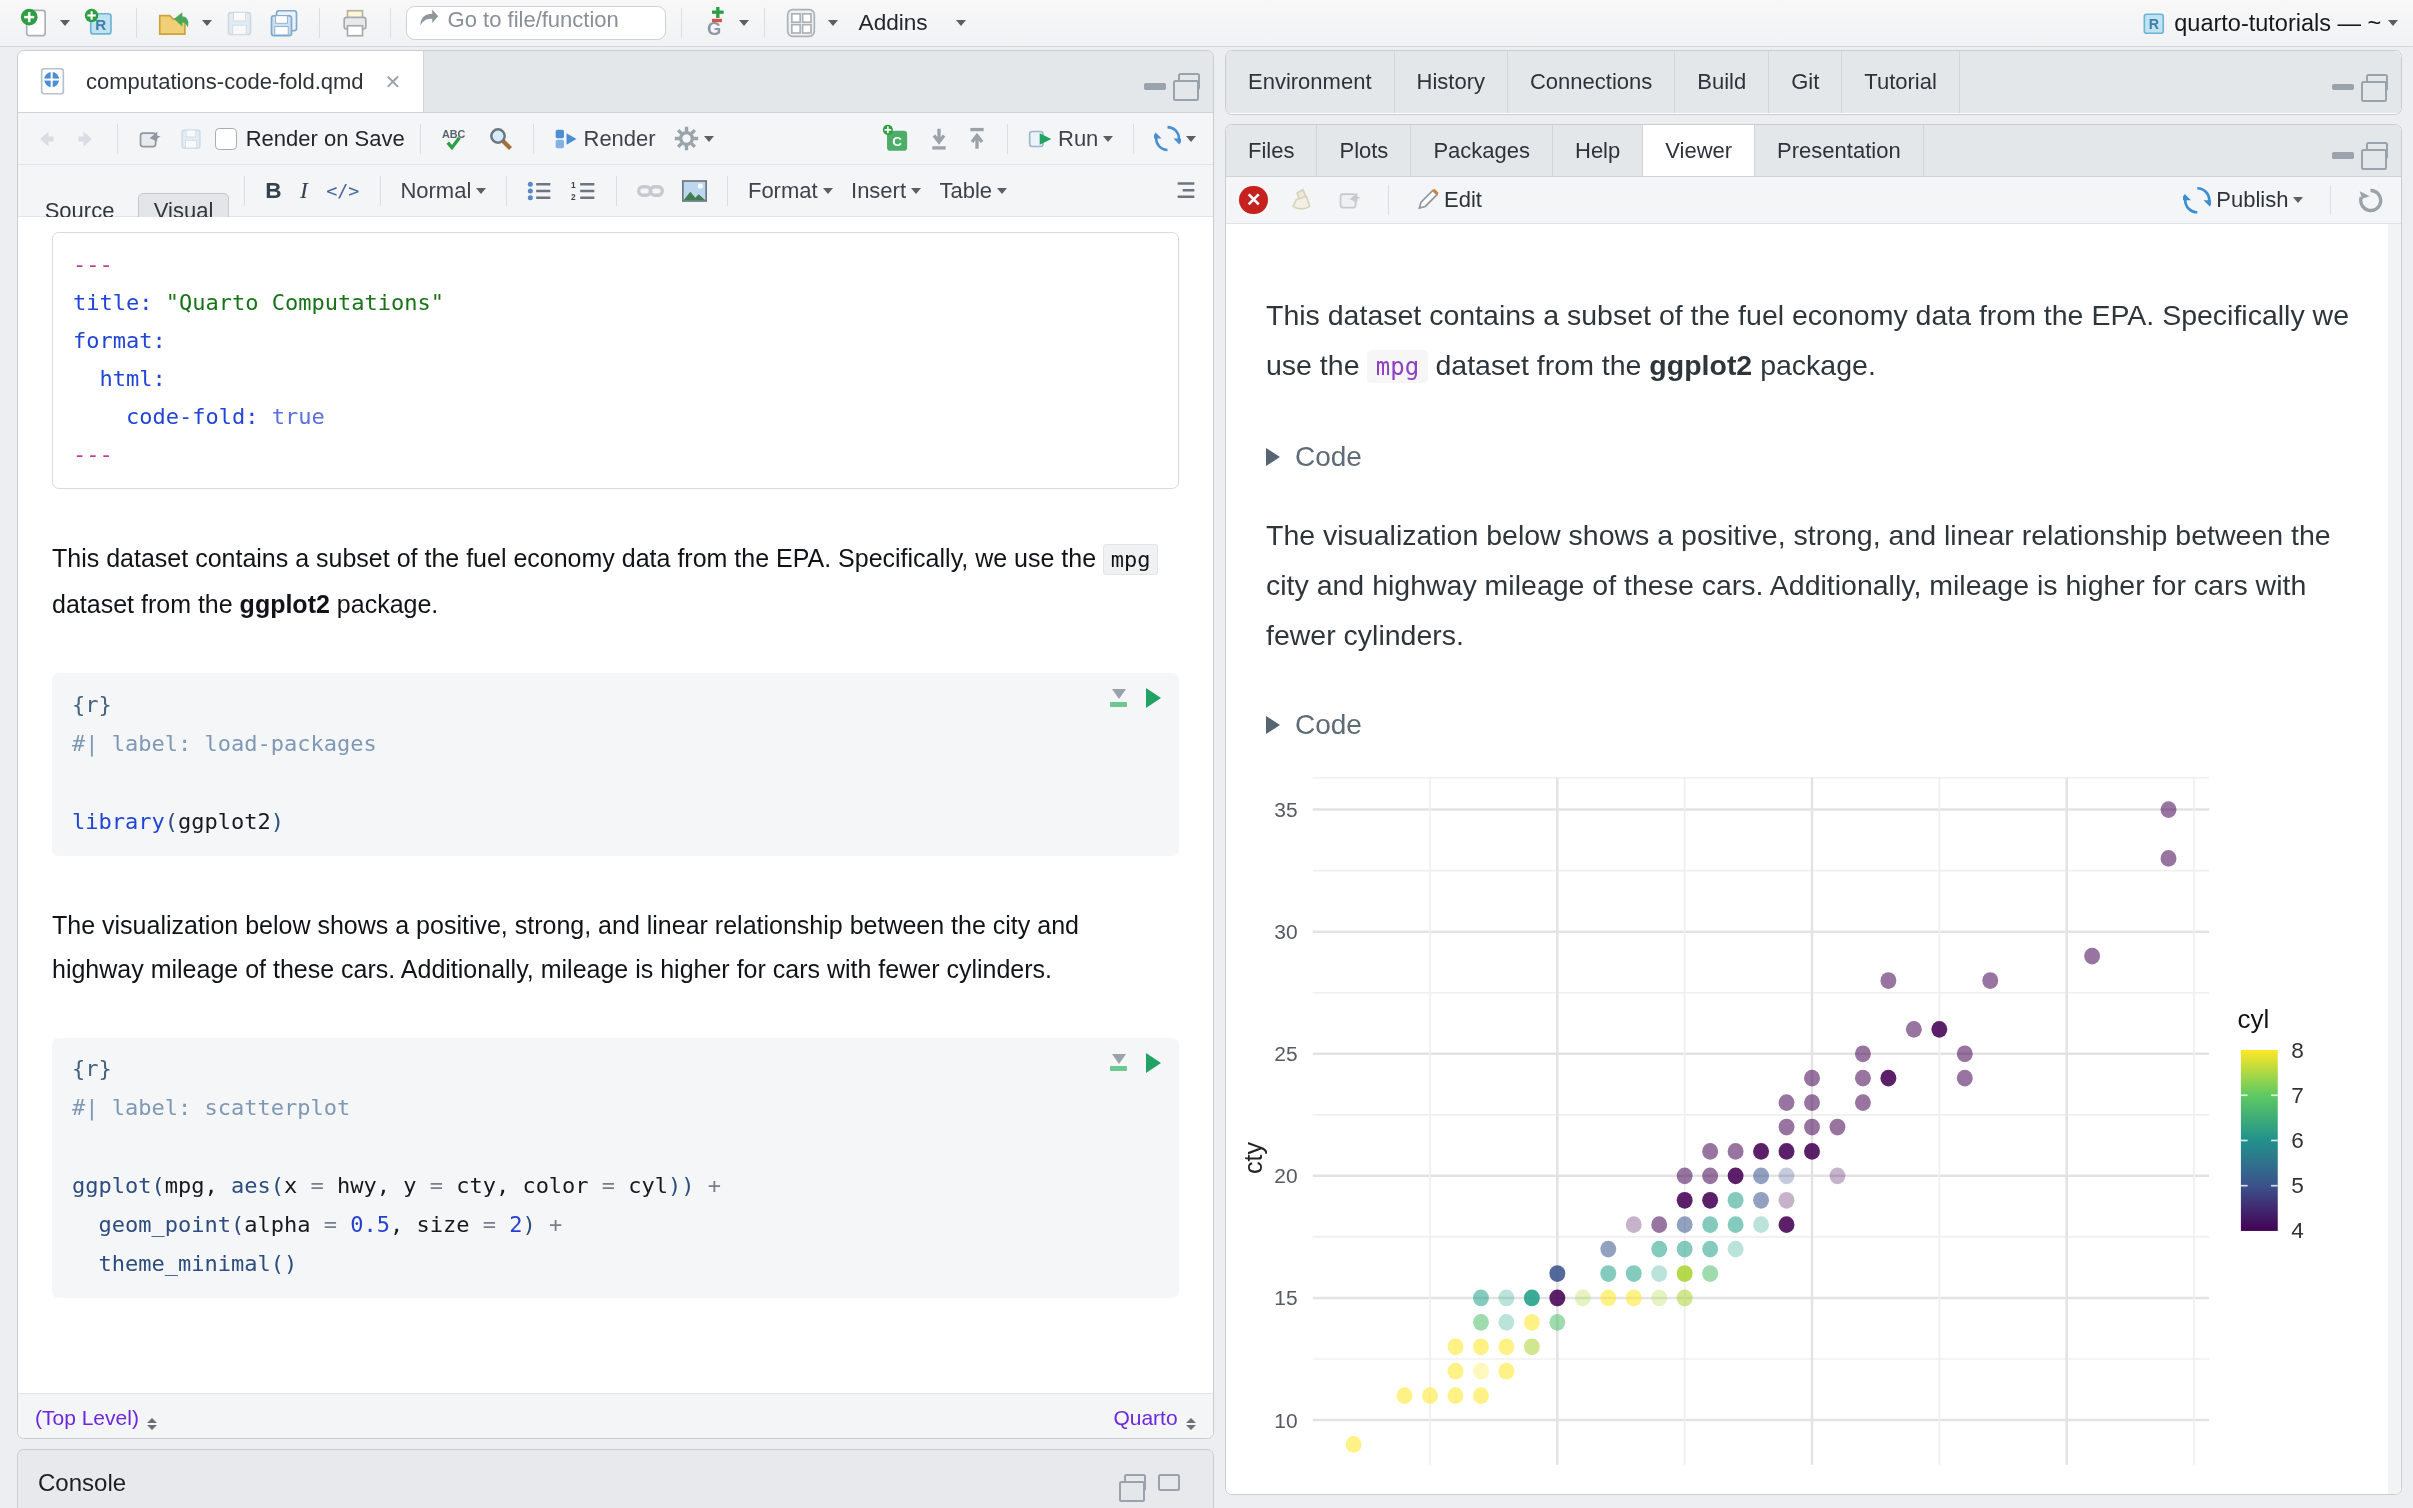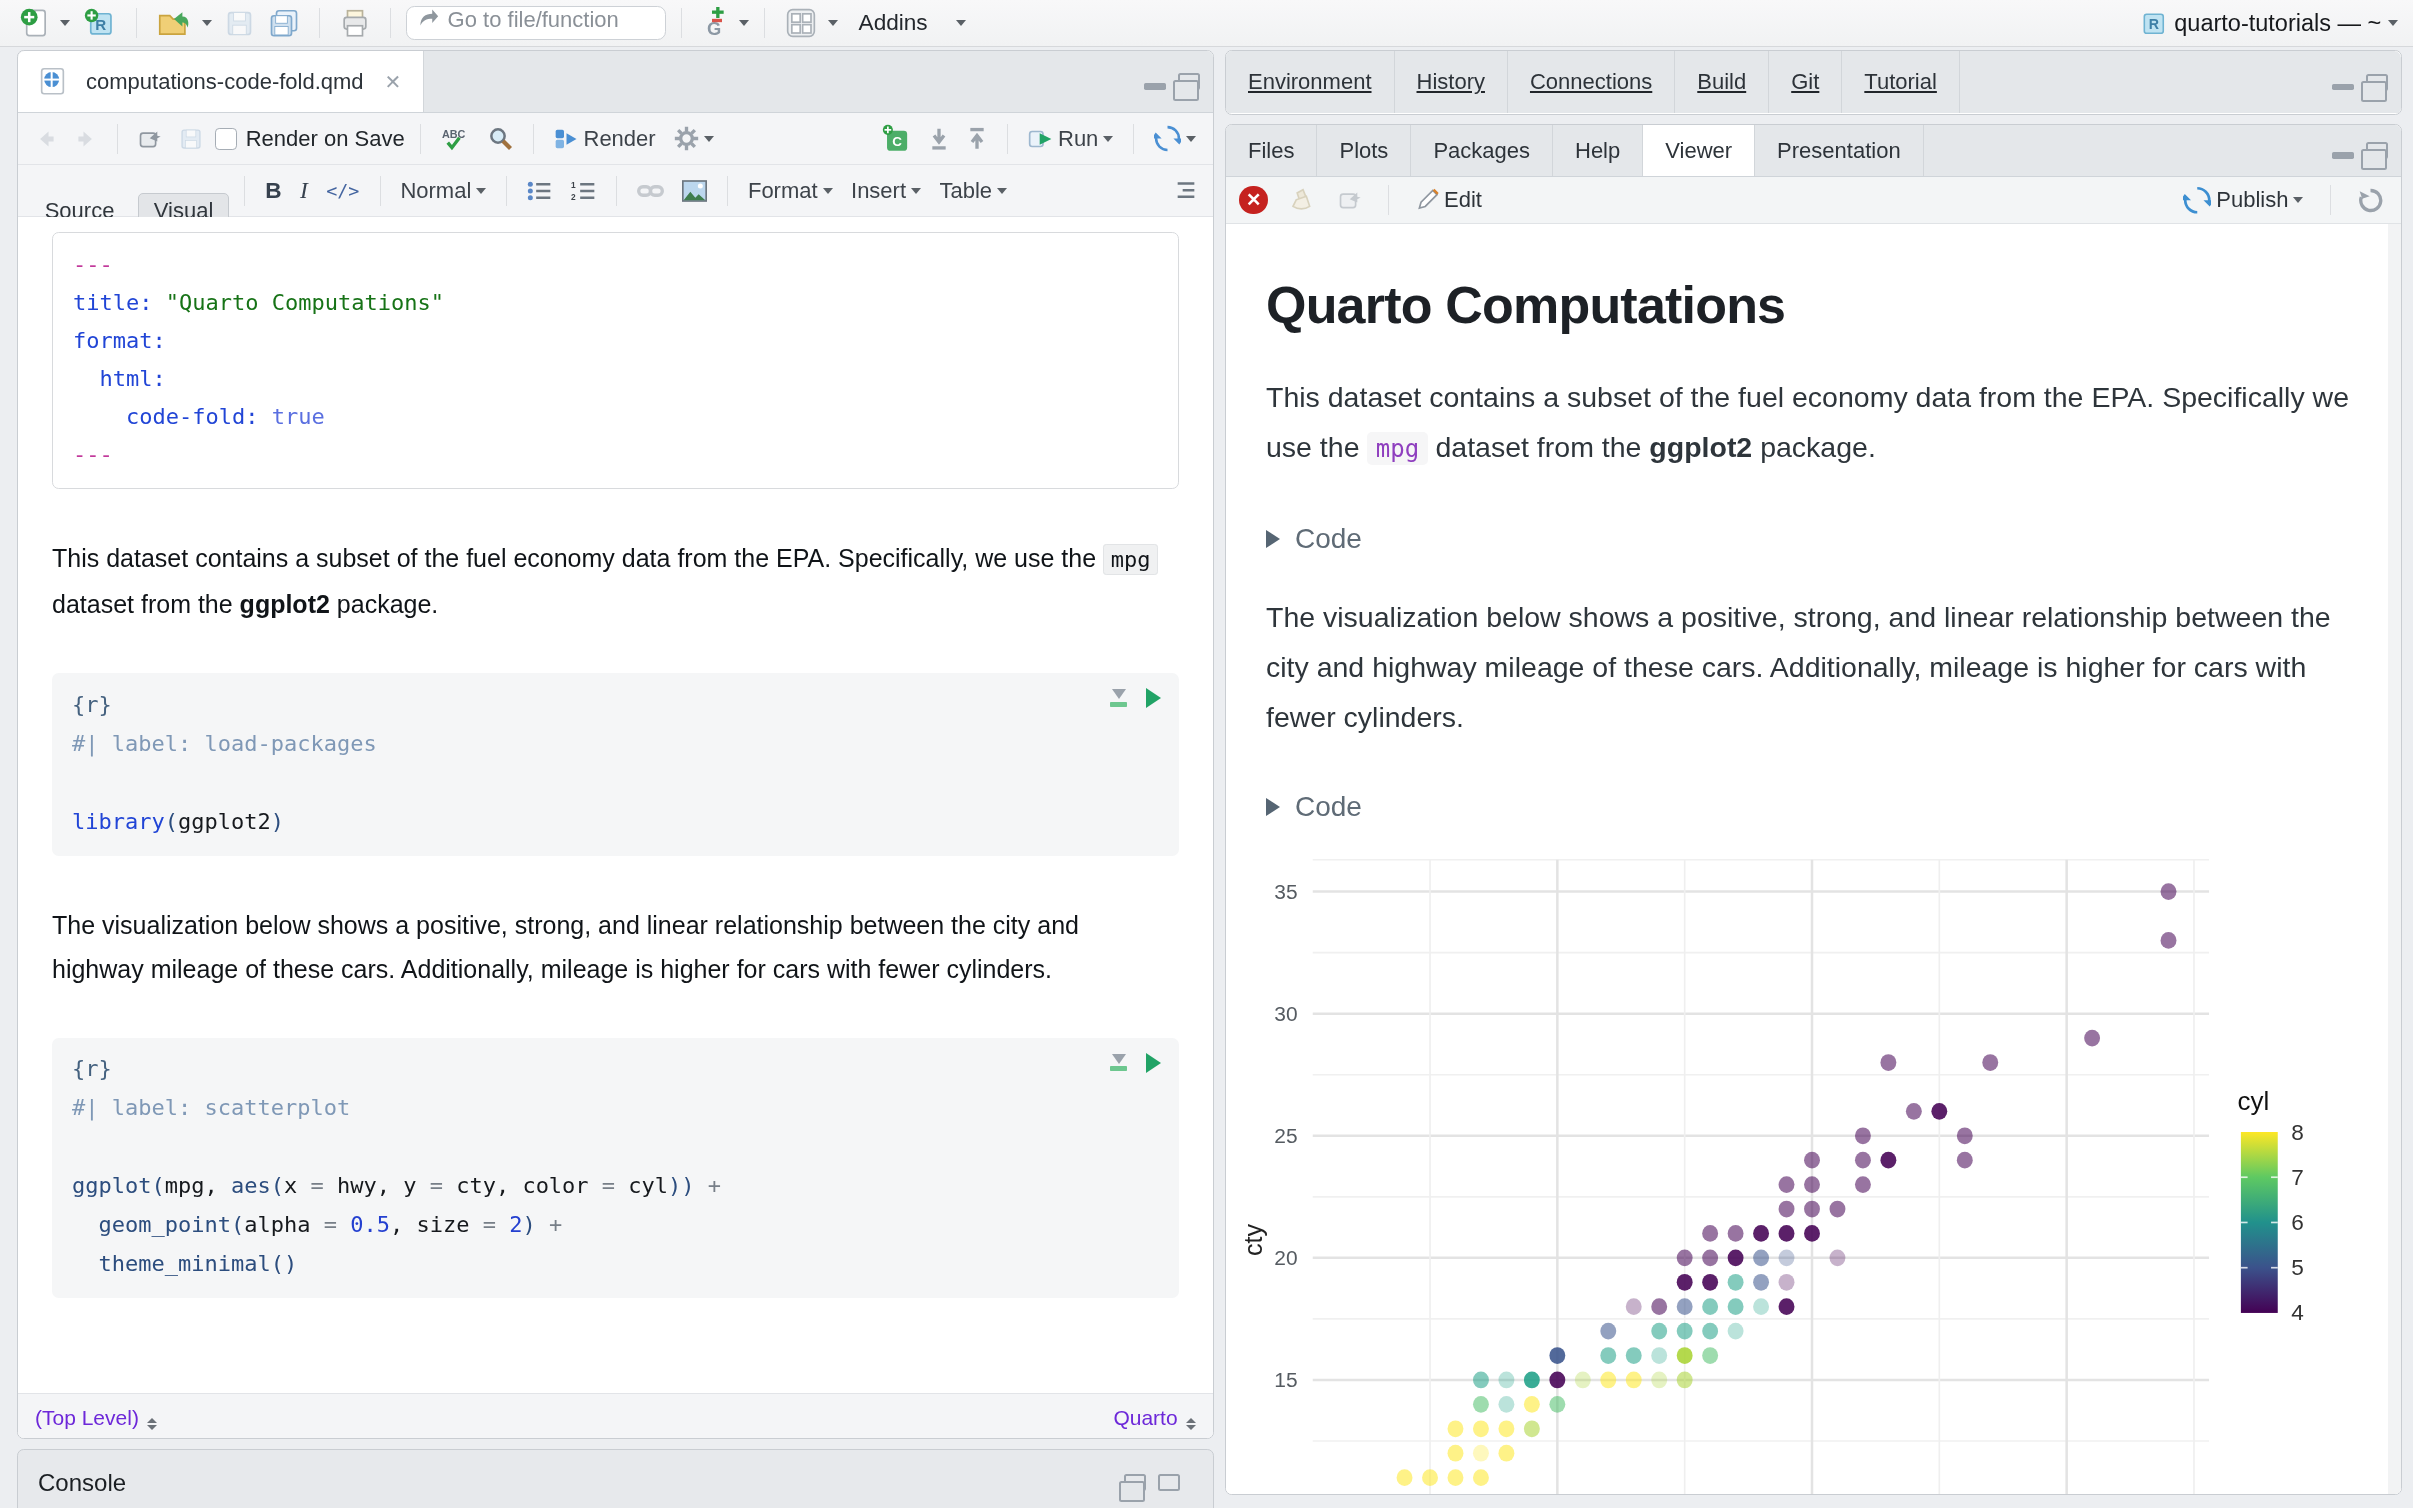--- a/index.html
+++ b/index.html
@@ -66,21 +66,21 @@
   .play { width:0; height:0; border-top:10px solid transparent; border-bottom:10px solid transparent; border-left:15px solid #21a366; }
   .runabove { display:flex; flex-direction:column; align-items:center; gap:2.5px; }
   .runabove .tri { width:0; height:0; border-left:7.5px solid transparent; border-right:7.5px solid transparent; border-top:10px solid #9aa2ab; }
   .runabove .bar { width:17px; height:5px; background:#6dc78f; border-radius:0.8px; }
 
   
   #console-pane { left:17px; top:1449px; width:1197px; height:67px; background:#e7e9ec; display:flex; align-items:center; padding:0 20px; }
   #console-pane .title { font-size:24px; color:#1b1f23; }
 
   
-  #env-pane { left:1225px; top:50px; width:1177px; height:65px;text-decoration:underline; }
+  #env-pane { left:1225px; top:50px; width:1177px; height:65px; }
   #env-pane .tabstrip { border-bottom:none; height:100%; }
   #files-pane { left:1225px; top:124px; width:1177px; height:1371px; display:flex; flex-direction:column; }
   .viewer-toolbar { height:47px; background:#f3f5f6; border-bottom:1.7px solid #e0e3e6; display:flex; align-items:center; padding:0 13.4px; gap:15px; font-size:22px; }
   .viewer-body { flex:1; background:#fff; position:relative; overflow:hidden; }
   .vscroll { position:absolute; right:0; top:0; width:13.4px; height:100%; background:#f2f3f4; }
 
   
   .doc { padding:28.5px 47px 0 40px; }
   .doc-title { font-size:52px; font-weight:600; letter-spacing:-0.8px; color:#1d2126; margin-top:22px; }
   .doc-para { font-size:28.5px; line-height:50px; color:#2e353b; margin-top:37px; max-width:1098px; }
@@ -543,21 +543,20 @@
     <span class="icon-btn">
       <svg width="25" height="25" viewBox="0 0 30 30">
           <path d="M15 3 a12 12 0 1 1 -11 8" fill="none" stroke="#9aa2ab" stroke-width="4"></path>
           <path d="M2 4 l3 9 9 -3 z" fill="#9aa2ab"></path>
         </svg>
       </span>
   </div>
 
   <div class="viewer-body">
     <div class="doc">
-      <div class="doc-title">Quarto Computations</div>
       <div class="doc-para"><span>This dataset contains a subset of the fuel economy data from the EPA. Specifically we use the </span><span class="code-purple">mpg</span><span> dataset from the </span><b>ggplot2</b><span> package.</span></div>
       <div class="code-fold">
         <span class="fold-tri"></span>
         <span>Code</span>
       </div>
       <div class="doc-para"><span>The visualization below shows a positive, strong, and linear relationship between the city and highway mileage of these cars. Additionally, mileage is higher for cars with fewer cylinders.</span></div>
       <div class="code-fold">
         <span class="fold-tri"></span>
         <span>Code</span>
       </div>

